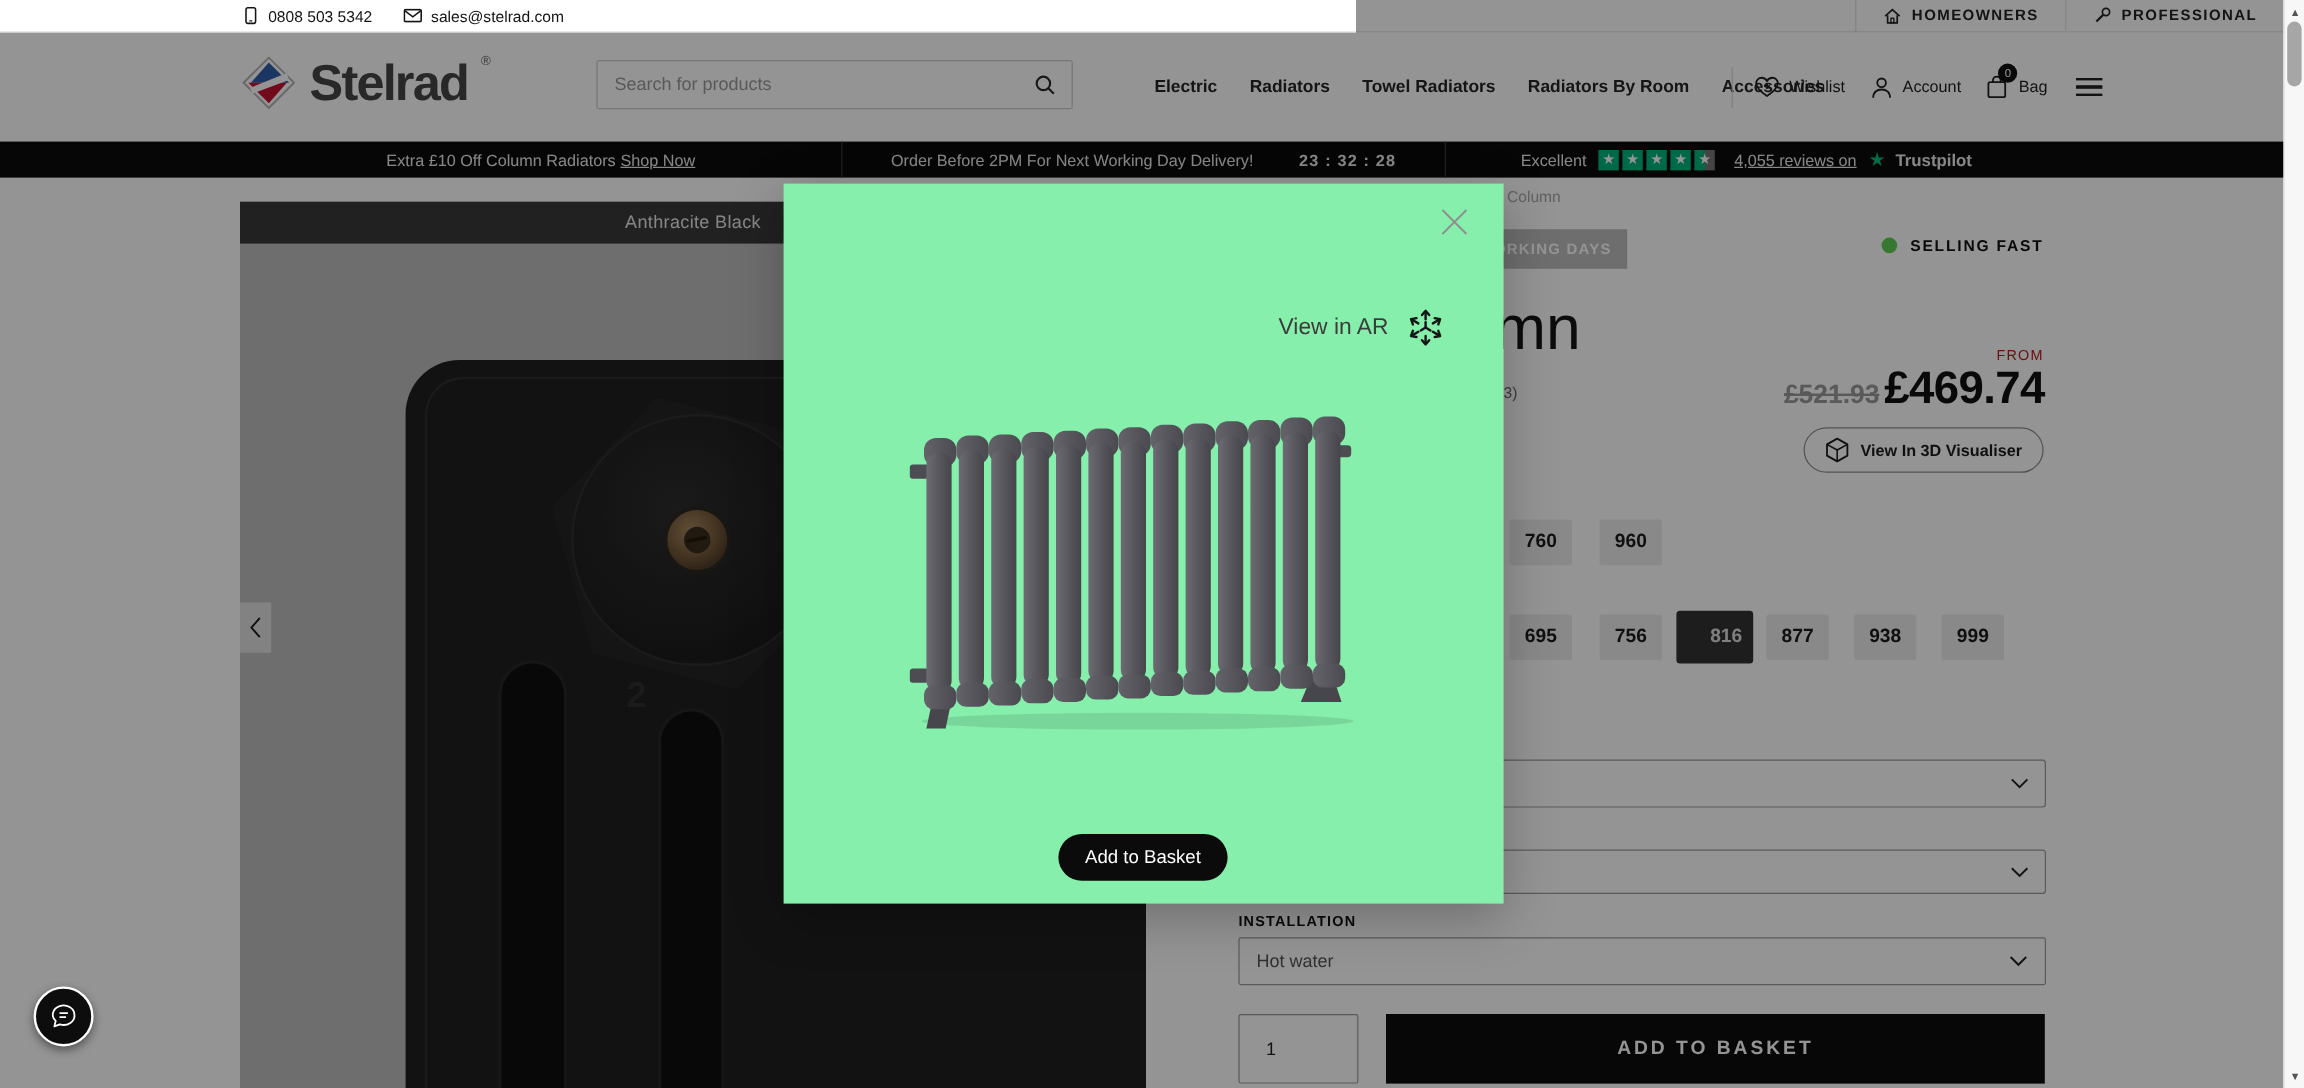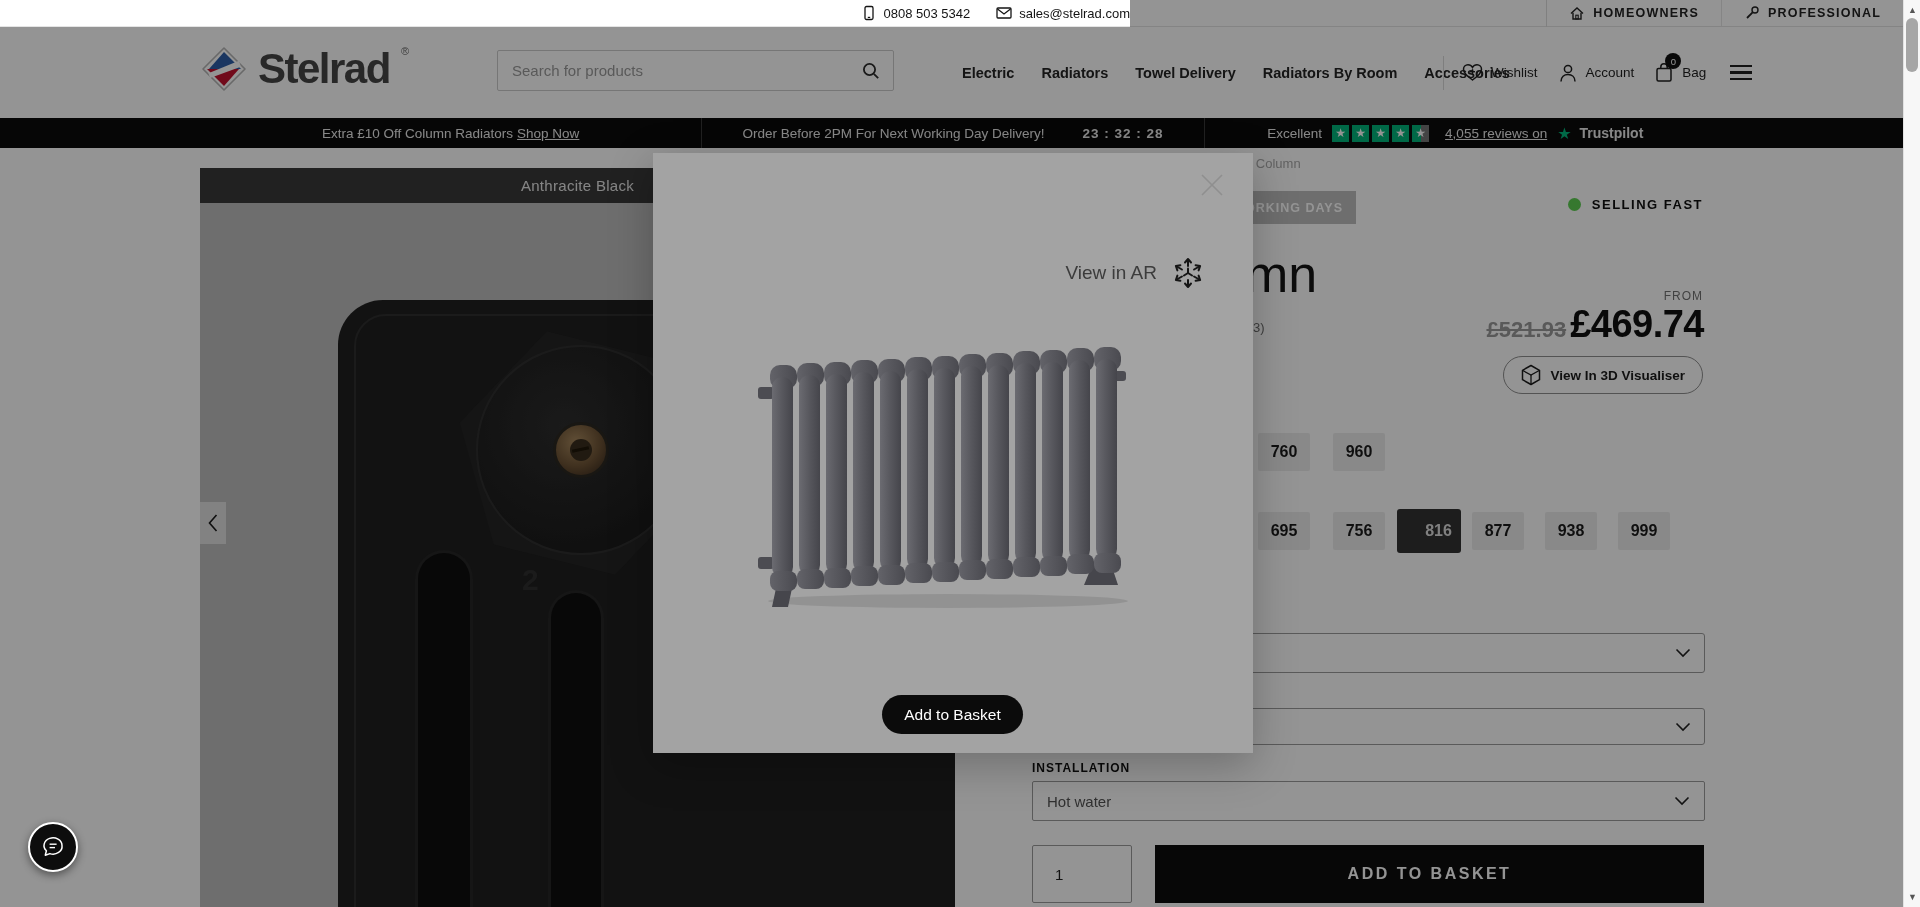--- a/index.html
+++ b/index.html
@@ -4,21 +4,21 @@
 <style>
   html,body{margin:0;padding:0;background:#ffffff;}
   .page{position:relative;width:1920px;height:907px;background:#ffffff;overflow:hidden;
         font-family:"Liberation Sans",sans-serif;color:#1c1c1c;}
   .page *{box-sizing:border-box;}
   svg{display:block;}
 
   
   .topbar-left{position:absolute;left:0;top:0;width:1130px;height:27px;background:#ffffff;
       border-bottom:1px solid #e4e4e4;z-index:55;display:flex;align-items:center;justify-content:flex-end;
-      gap:26px;font-size:13px;color:#141414;}
+      gap:26px;padding-right:660px;font-size:13px;color:#141414;}
   .topbar-right{position:absolute;left:1130px;top:0;width:773px;height:27px;background:#ffffff;
       border-bottom:1px solid #e4e4e4;z-index:10;display:flex;align-items:center;font-size:12.5px;
       font-weight:bold;letter-spacing:1.2px;color:#232323;}
   .tb-item{display:flex;align-items:center;gap:7px;cursor:pointer;white-space:nowrap;}
   .tb-divider{width:1px;height:27px;background:#dcdcdc;margin-left:auto;}
   .tb-seg{display:flex;align-items:center;gap:8px;padding:0 22px;height:100%;}
   .tb-seg.pro{border-left:1px solid #e6e6e6;}
 
   
   .header{position:absolute;left:0;top:27px;width:1903px;height:91px;background:#ffffff;}
@@ -84,21 +84,21 @@
   
   .crumb-frag{position:absolute;left:1245px;top:156px;font-size:13px;color:#a9a9a9;cursor:pointer;}
   .delivery-badge{position:absolute;left:1200px;top:191px;width:156px;height:33px;background:#bdbdbd;
       color:#ffffff;font-size:12.5px;font-weight:bold;letter-spacing:1px;display:flex;align-items:center;
       justify-content:flex-end;padding-right:13px;}
   .selling{position:absolute;right:217px;top:197px;display:flex;align-items:center;gap:11px;
       font-size:13px;font-weight:bold;letter-spacing:1.5px;color:#101010;}
   .selling-dot{width:13px;height:13px;border-radius:50%;background:#5ecf52;}
   .title-frag{position:absolute;left:1245px;top:244px;font-size:52px;font-weight:normal;color:#151515;}
   .rating-frag{position:absolute;left:1253px;top:320px;font-size:13px;color:#6d6d6d;}
-  .from-label{position:absolute;right:217px;top:289px;font-size:12px;letter-spacing:1px;color:#737373;}
+  .from-label{position:absolute;right:217px;top:289px;font-size:12px;letter-spacing:1px;color:#b91c1c;}
   .price-row{position:absolute;right:216px;top:303px;display:flex;align-items:baseline;gap:4px;}
   .price-was{font-size:22px;font-weight:bold;color:#9a9a9a;text-decoration:line-through;}
   .price-now{font-size:38px;font-weight:bold;color:#101010;letter-spacing:-.5px;}
   .viz-btn{position:absolute;right:217px;top:356px;height:38px;border:1px solid #8f8f8f;border-radius:19px;
       display:flex;align-items:center;gap:9px;padding:0 17px;font-size:13.5px;font-weight:bold;
       color:#1c1c1c;cursor:pointer;background:#fff;}
   .chip{position:absolute;height:38px;width:52px;background:#ececec;display:flex;align-items:center;
       justify-content:center;font-size:16px;font-weight:bold;color:#1a1a1a;cursor:pointer;border-radius:2px;}
   .chip.selected{background:#333333;color:#dddddd;height:44px;width:64px;border-radius:3px;}
   .accordion{position:absolute;left:1032px;width:673px;border:1px solid #9c9c9c;border-radius:3px;
@@ -113,21 +113,21 @@
   .qty{position:absolute;left:1032px;top:845px;width:100px;height:58px;border:1px solid #9c9c9c;
       border-radius:2px;background:#fff;}
   .qty input{width:100%;height:100%;border:none;outline:none;padding-left:22px;font-size:15px;color:#222;
       font-family:"Liberation Sans",sans-serif;background:transparent;}
   .add-btn{position:absolute;left:1155px;top:845px;width:549px;height:58px;background:#0d0d0d;color:#ffffff;
       font-size:16px;font-weight:bold;letter-spacing:2.5px;display:flex;align-items:center;
       justify-content:center;cursor:pointer;border:none;font-family:"Liberation Sans",sans-serif;}
 
   
   .dim{position:absolute;left:0;top:0;width:1903px;height:907px;background:rgba(0,0,0,.42);z-index:40;}
-  .modal{position:absolute;left:653px;top:153px;width:600px;height:600px;background:#a3a3a3;z-index:60;
+  .modal{position:absolute;left:653px;top:153px;width:600px;height:600px;background:#86efac;z-index:60;
       box-shadow:0 12px 40px rgba(0,0,0,.25);}
   .modal-close{position:absolute;left:546px;top:19px;width:26px;height:26px;cursor:pointer;}
   .ar-row{position:absolute;right:48px;top:103px;display:flex;align-items:center;gap:14px;cursor:pointer;}
   .ar-label{font-size:19px;color:#3c3c3c;}
   .modal-add{position:absolute;left:229px;top:542px;width:141px;height:39px;border-radius:20px;
       background:#0b0b0b;color:#ffffff;font-size:15.5px;display:flex;align-items:center;justify-content:center;
       cursor:pointer;border:none;font-family:"Liberation Sans",sans-serif;}
   .rad3d{position:absolute;left:105px;top:178px;}
 
   
@@ -197,21 +197,21 @@
       <span class="search-btn">
         <svg width="20" height="20" viewBox="0 0 20 20">
           <circle cx="8.5" cy="8.5" r="5.6" fill="none" stroke="#2b2b2b" stroke-width="1.8"></circle>
           <line x1="12.8" y1="12.8" x2="17.2" y2="17.2" stroke="#2b2b2b" stroke-width="1.8"></line>
         </svg>
       </span>
     </div>
     <div class="nav">
       <span>Electric</span>
       <span>Radiators</span>
-      <span>Towel Delivery</span>
+      <span>Towel Radiators</span>
       <span>Radiators By Room</span>
       <span>Accessories</span>
     </div>
     <div class="hdr-actions">
       <span class="hdr-vdiv"></span>
       <span class="action">
         <svg width="21" height="19" viewBox="0 0 21 19">
           <path d="M10.5 17 C4 12.5 1.5 9.5 1.5 6.3 C1.5 3.8 3.5 1.8 6 1.8 C7.9 1.8 9.6 2.9 10.5 4.5 C11.4 2.9 13.1 1.8 15 1.8 C17.5 1.8 19.5 3.8 19.5 6.3 C19.5 9.5 17 12.5 10.5 17 Z" fill="none" stroke="#1f1f1f" stroke-width="1.5"></path>
           <line x1="10.5" y1="6.2" x2="10.5" y2="11.2" stroke="#1f1f1f" stroke-width="1.4"></line>
           <line x1="8" y1="8.7" x2="13" y2="8.7" stroke="#1f1f1f" stroke-width="1.4"></line>

